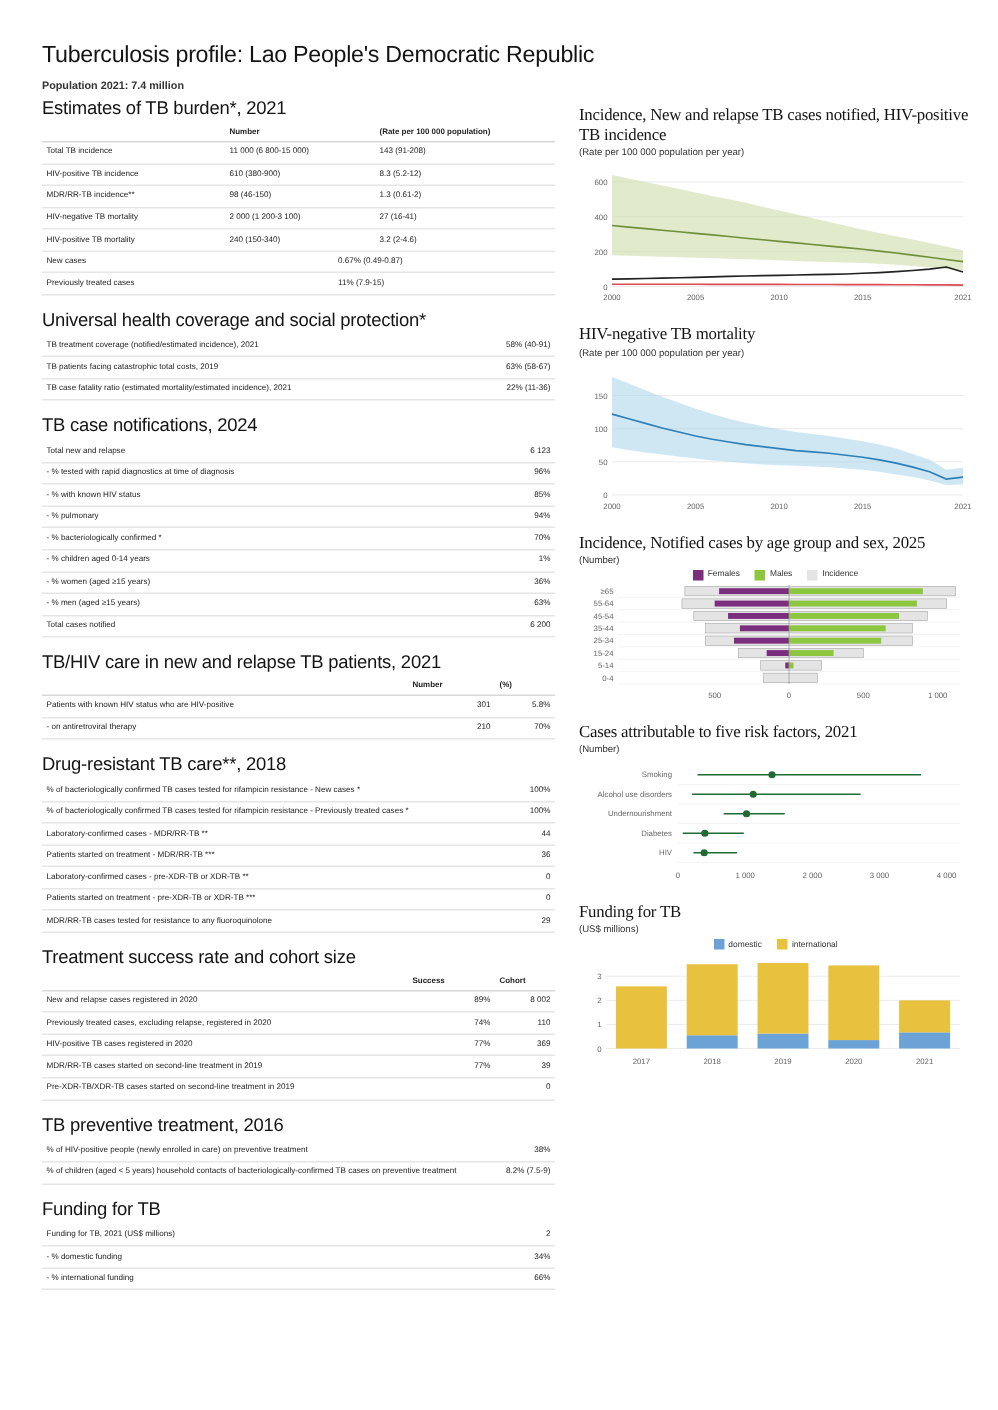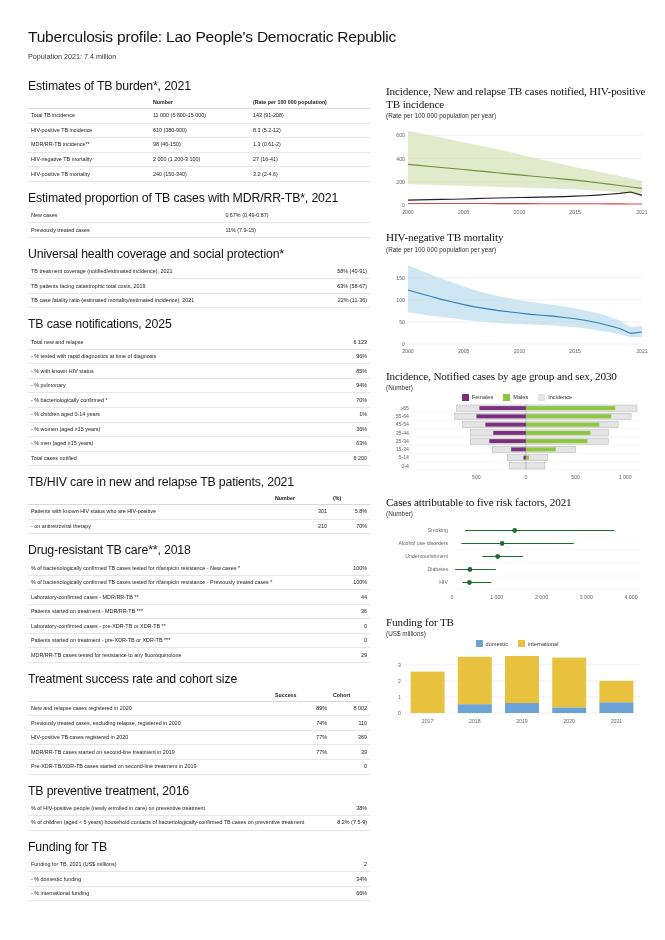--- a/index.html
+++ b/index.html
@@ -7,21 +7,21 @@
   body {
     width: 665px;
     height: 940px;
     background: #ffffff;
     font-family: "Liberation Sans", sans-serif;
     color: #1a1a1a;
     overflow: hidden;
   }
   .page { position: relative; width: 665px; height: 940px; padding: 28px 22px 10px 28px; }
   .doc-title { font-size: 15.5px; font-weight: 400; letter-spacing: -0.2px; color: #141414; margin: 0 0 6px 0; }
-  .population { font-size: 7.2px; color: #333; margin: 0 0 16px 0; }
+  .population { font-size: 7.2px; color: #333; margin: 0 0 2px 0; font-weight: bold; }
   .cols { display: flex; gap: 16px; align-items: flex-start; }
   .col-left { width: 342px; flex: 0 0 342px; }
   .col-right { width: 262px; flex: 0 0 262px; padding-top: 8px; }
 
   h2.sec { font-size: 12.3px; font-weight: 400; color: #141414; margin: 9px 0 4px 0; letter-spacing: -0.15px; }
   h2.sec.first { margin-top: 2px; }
 
   table.t { width: 100%; border-collapse: collapse; font-size: 5.4px; color: #222; }
   table.t th { font-weight: bold; text-align: left; padding: 2px 3px 3px 3px; font-size: 5.3px; border-bottom: 0.6px solid #d8d8d8; }
   table.t td { padding: 3.4px 3px; border-bottom: 0.6px solid #e6e6e6; vertical-align: top; line-height: 1.25; }
@@ -91,21 +91,20 @@
               <td class="num rate-col">27 (16-41)</td>
             </tr>
             <tr>
               <td class="lbl">HIV-positive TB mortality</td>
               <td class="num num-col">240 (150-340)</td>
               <td class="num rate-col">3.2 (2-4.6)</td>
             </tr>
           </tbody>
       </table>
 
-      <h2 class="sec">Estimated proportion of TB cases with MDR/RR-TB*, 2021</h2>
       <table class="t">
           <tbody id="mdr-body">
             <tr>
               <td class="lbl">New cases</td>
               <td class="val-center">0.67% (0.49-0.87)</td>
             </tr>
             <tr>
               <td class="lbl">Previously treated cases</td>
               <td class="val-center">11% (7.9-15)</td>
             </tr>
@@ -123,21 +122,21 @@
               <td class="lbl">TB patients facing catastrophic total costs, 2019</td>
               <td class="right w-pct">63% (58-67)</td>
             </tr>
             <tr>
               <td class="lbl">TB case fatality ratio (estimated mortality/estimated incidence), 2021</td>
               <td class="right w-pct">22% (11-36)</td>
             </tr>
           </tbody>
         </table>
 
-      <h2 class="sec">TB case notifications, 2025</h2>
+      <h2 class="sec">TB case notifications, 2024</h2>
       <table class="t">
           <tbody id="notif-body">
             <tr>
               <td class="lbl">Total new and relapse</td>
               <td class="right w-pct">6 123</td>
             </tr>
             <tr>
               <td class="lbl">- % tested with rapid diagnostics at time of diagnosis</td>
               <td class="right w-pct">96%</td>
             </tr>
@@ -343,21 +342,21 @@
             <path d="M22,34.06315789473684 L33.14285714285714,37.1578947368421 L44.285714285714285,40.25263157894737 L55.42857142857142,43.347368421052636 L66.57142857142857,46 L77.71428571428571,48.652631578947364 L88.85714285714285,50.863157894736844 L100,52.631578947368425 L111.14285714285714,54.4 L122.28571428571428,55.72631578947369 L133.42857142857142,57.05263157894737 L144.57142857142858,58.37894736842105 L155.7142857142857,59.26315789473684 L166.85714285714286,60.14736842105263 L178,61.473684210526315 L189.14285714285714,62.8 L200.28571428571428,64.56842105263158 L211.42857142857144,66.77894736842106 L222.57142857142856,69.43157894736842 L233.71428571428572,72.52631578947368 L244.85714285714283,77.38947368421053 L256,76.06315789473685" fill="none" stroke="#2d7fb8" stroke-width="1.1"></path>
             <text x="22" y="97" text-anchor="middle" class="axis-txt">2000</text>
             <text x="77.71428571428571" y="97" text-anchor="middle" class="axis-txt">2005</text>
             <text x="133.42857142857142" y="97" text-anchor="middle" class="axis-txt">2010</text>
             <text x="189.14285714285714" y="97" text-anchor="middle" class="axis-txt">2015</text>
             <text x="256" y="97" text-anchor="middle" class="axis-txt">2021</text>
           </svg>
       </div>
 
       <div class="chart-block">
-        <div class="chart-title">Incidence, Notified cases by age group and sex, 2030</div>
+        <div class="chart-title">Incidence, Notified cases by age group and sex, 2025</div>
         <div class="chart-sub">(Number)</div>
         <div class="legend" id="legend-agesex">
             <div class="legend-item">
               <span class="swatch" style="background: rgb(123, 45, 126);"></span>
               <span>Females</span>
             </div>
             <div class="legend-item">
               <span class="swatch" style="background: rgb(141, 198, 63);"></span>
               <span>Males</span>
             </div>

